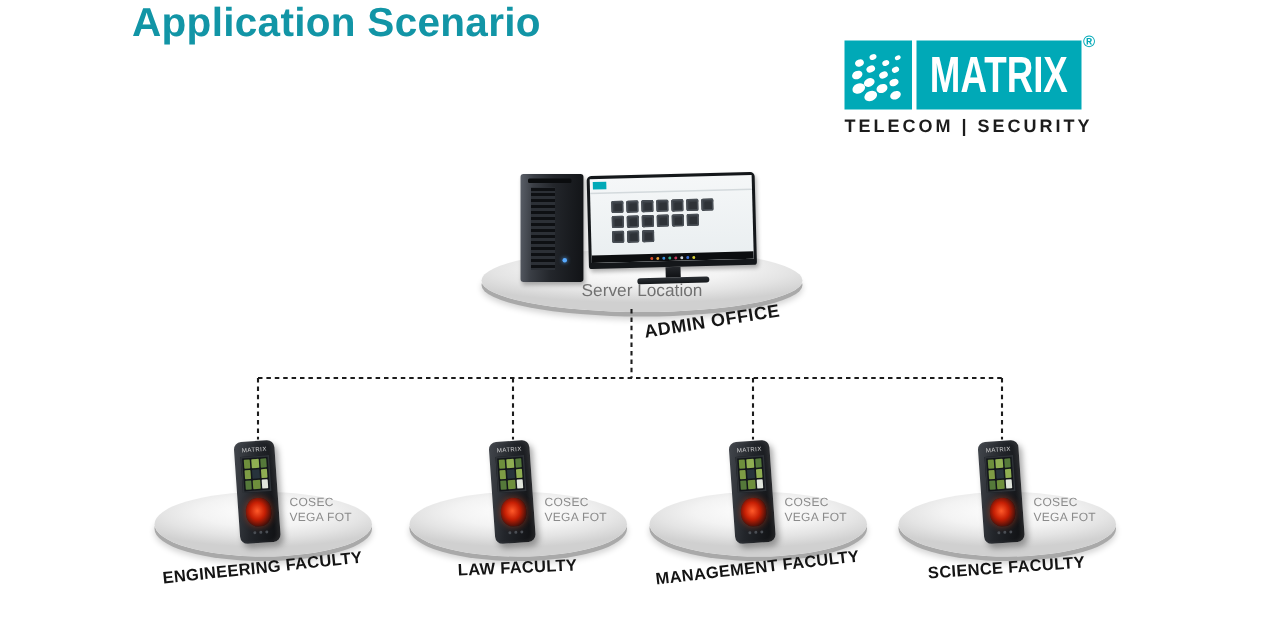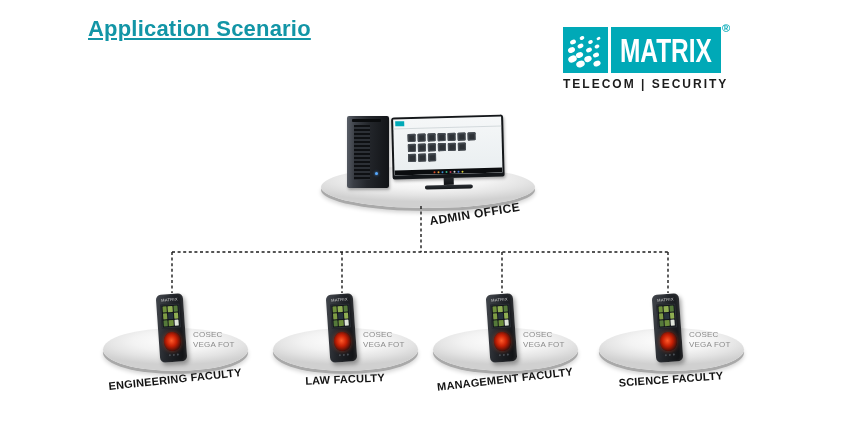--- a/index.html
+++ b/index.html
@@ -1,21 +1,21 @@
 <!DOCTYPE html>
 <html><head>
 <meta charset="utf-8">
 <style>
   html,body{margin:0;padding:0;background:#fff;}
   .canvas{position:relative;width:850px;height:425px;background:#ffffff;overflow:hidden;
           font-family:"Liberation Sans",sans-serif;}
 
   
-  .page-title{position:absolute;left:88px;top:16px;font-size:22px;font-weight:700;
-              color:#1295a6;letter-spacing:.2px;text-decoration:underline;}
+  .page-title{position:absolute;left:88px;top:0;font-size:27px;font-weight:700;
+              color:#1295a6;letter-spacing:.2px;}
   .logo{position:absolute;left:563px;top:27px;width:175px;}
   .logo-row{display:flex;height:46px;}
   .logo-dots{width:45px;height:46px;background:#00a9b7;margin-right:3px;flex:none;}
   .logo-word{width:110px;height:46px;background:#00a9b7;color:#fff;display:flex;
              align-items:center;justify-content:center;overflow:hidden;}
   .logo-word span{font-weight:700;font-size:34px;letter-spacing:0;display:inline-block;
                   transform:scaleX(.72);white-space:nowrap;}
   .logo-reg{position:absolute;left:159px;top:-5px;color:#00a9b7;font-size:11px;font-weight:700;}
   .logo-tagline{margin-top:4px;width:158px;text-align:center;font-weight:700;font-size:12px;
                 letter-spacing:2px;color:#1c1c1c;white-space:nowrap;}
@@ -186,20 +186,21 @@
             <i style="background:#cfd3d6"></i>
           <i style="background:#3a6fd9"></i>
             <i style="background:#d9d23a"></i>
         </div>
       </div>
     </div>
     <div class="mon-neck"></div>
     <div class="mon-base"></div>
   </div>
 
+  <div class="server-label">Server Location</div>
   <div class="admin-label">ADMIN OFFICE</div>
 
   <div class="site site-0">
     <div class="platform site-platform"></div>
     <div class="device">
       <div class="dev-brand">MATRIX</div>
       <div class="dev-screen">
         <i class="cg1"></i>
           <i class="cg2"></i>
           <i class="cg3"></i>

